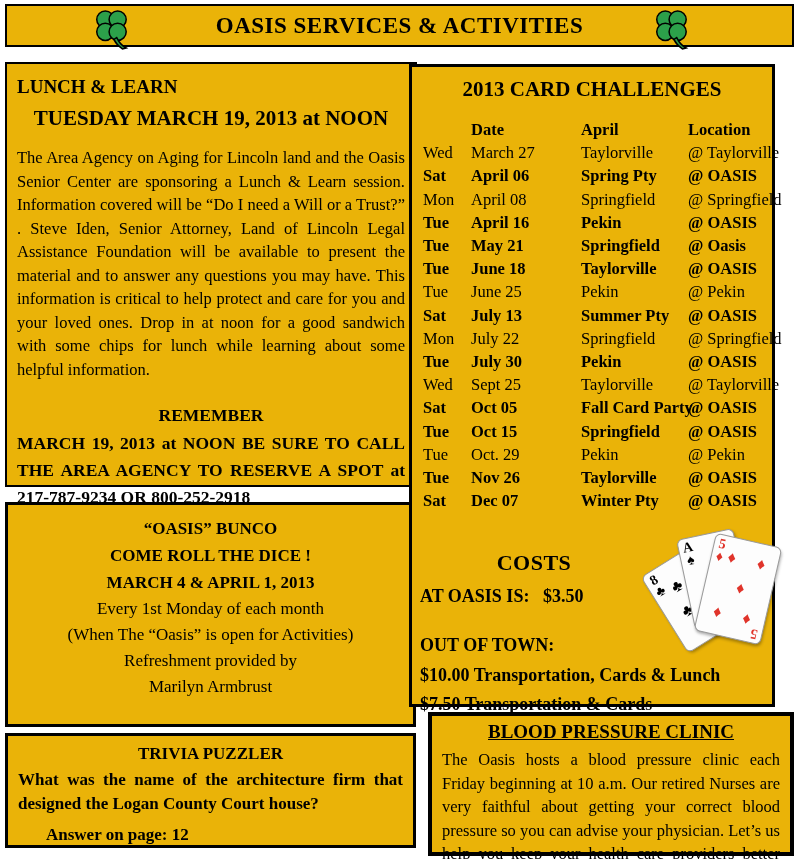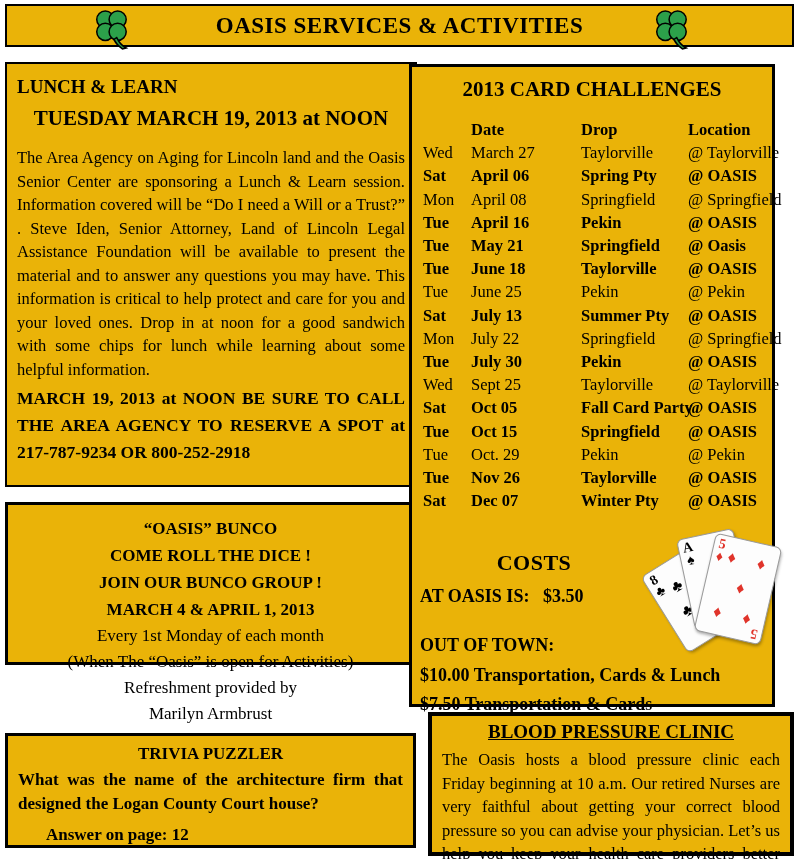--- a/index.html
+++ b/index.html
@@ -16,21 +16,21 @@
   .shamrock.right { left:645px; }
 
   
   .lunch-box { left:5px; top:62px; width:412px; height:425px; padding:8px 10px; }
   .lunch-title { text-align:left; font-weight:bold; font-size:19px; margin-top:4px; }
   .lunch-subtitle { text-align:center; font-weight:bold; font-size:21px; margin-top:8px; }
   .lunch-body { margin-top:15px; font-size:16.5px; line-height:23.5px; text-align:justify; }
   .remember-title { text-align:center; font-weight:bold; font-size:17.5px; margin-top:24px; }
   .remember-body { font-weight:bold; font-size:17.5px; line-height:27px; text-align:justify; margin-top:4px; }
 
-  .bunco-box { left:5px; top:502px; width:411px; height:163px; border-width:3px; padding-top:10px; }
+  .bunco-box { left:5px; top:502px; width:411px; height:225px; border-width:3px; padding-top:10px; }
   .bunco-line { text-align:center; font-size:17px; line-height:26px; }
   .bunco-line.bold { font-weight:bold; line-height:27px; }
 
   .trivia-box { left:5px; top:733px; width:411px; height:115px; border-width:3px; padding:8px 10px; }
   .trivia-title { text-align:center; font-weight:bold; font-size:17px; }
   .trivia-question { font-weight:bold; font-size:17px; line-height:24px; text-align:justify; margin-top:4px; }
   .trivia-answer { font-weight:bold; font-size:17px; margin-top:9px; margin-left:28px; }
 
   
   .cards-box { left:409px; top:64px; width:366px; height:643px; border-width:3px; padding:6px 6px; }
@@ -90,49 +90,49 @@
           <path d="M26 32 Q30 40 36 43 L32 44 Q26 40 23 34 Z"></path>
         </g>
       </svg>
     </span>
   </div>
 
   <div class="box lunch-box">
     <div class="lunch-title">LUNCH &amp; LEARN</div>
     <div class="lunch-subtitle">TUESDAY MARCH 19, 2013 at NOON</div>
     <div class="lunch-body">The Area Agency on Aging for Lincoln land and the Oasis   Senior Center are sponsoring a Lunch &amp; Learn session.  Information covered will be “Do I need a Will or a Trust?” . Steve Iden, Senior Attorney, Land of Lincoln Legal Assistance Foundation  will be available to present the material and to answer any questions you may have. This information is critical to help protect and care for you and your loved ones. Drop in at noon for a good sandwich with some chips for lunch while  learning about some helpful information.</div>
+    <div class="remember-title">REMEMBER</div>
     <div class="remember-body">MARCH 19, 2013 at NOON BE SURE TO CALL THE AREA AGENCY TO RESERVE A SPOT at 217-787-9234 OR 800-252-2918</div>
   </div>
 
   <div class="box bunco-box">
     <div>
         <div class="bunco-line bold">“OASIS” BUNCO</div>
         <div class="bunco-line bold">COME ROLL THE DICE !</div>
-        <div class="bunco-line bold">JOIN OUR BUNCO GROUP !</div>
         <div class="bunco-line bold">MARCH 4 &amp; APRIL 1, 2013</div>
         <div class="bunco-line">Every 1st Monday of each month</div>
         <div class="bunco-line">(When The “Oasis” is open for Activities)</div>
         <div class="bunco-line">Refreshment provided by</div>
         <div class="bunco-line">Marilyn Armbrust</div>
       </div>
   </div>
 
   <div class="box trivia-box">
     <div class="trivia-title">TRIVIA PUZZLER</div>
     <div class="trivia-question">What was the name of the architecture firm that designed the Logan County Court house?</div>
     <div class="trivia-answer">Answer on page: 12</div>
   </div>
 
   <div class="box cards-box">
     <div class="cards-title">2013 CARD CHALLENGES</div>
     <div class="ctable">
       <div class="trow head">
         <div class="tcell"></div>
         <div class="tcell">Date</div>
-        <div class="tcell">Drop</div>
+        <div class="tcell">April</div>
         <div class="tcell">Location</div>
       </div>
       <div>
           <div class="trow">
             <div class="tcell">Wed</div>
             <div class="tcell">March 27</div>
             <div class="tcell">Taylorville</div>
             <div class="tcell">@ Taylorville</div>
           </div>
           <div class="trow bold">

